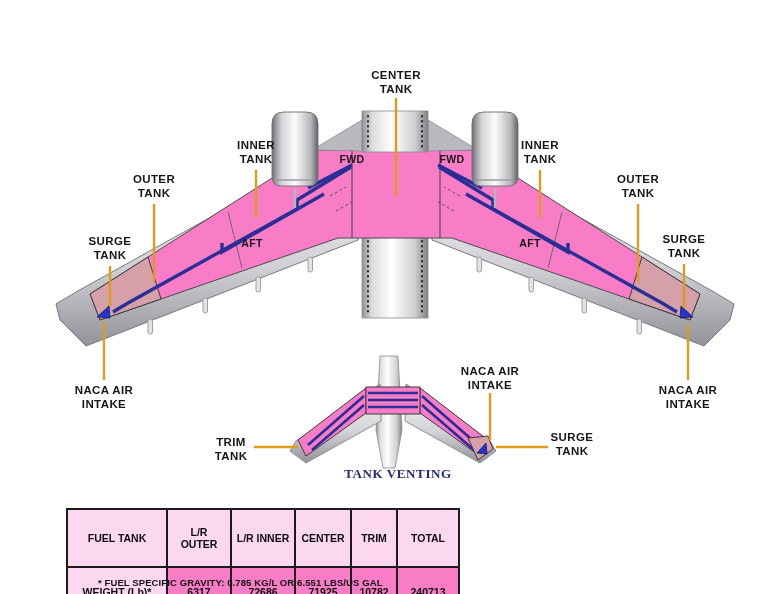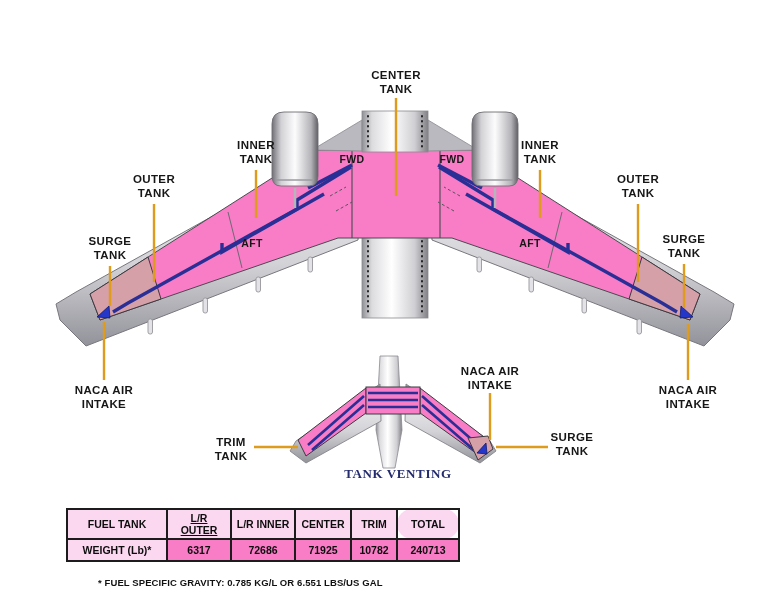--- a/index.html
+++ b/index.html
@@ -11,24 +11,24 @@
   .caption{font:bold 13px "Liberation Serif",serif;fill:#252C6E;letter-spacing:.6px;}
   .leader{stroke:#DF9B1C;stroke-width:2.4;fill:none;}
   .vent{stroke:#2A2F96;stroke-width:3.4;fill:none;stroke-linejoin:miter;}
   .vent-thin{stroke:#2A2F96;stroke-width:2.6;fill:none;}
   .dots{stroke:#1b1b1b;stroke-width:1.9;stroke-dasharray:.6 4.4;stroke-linecap:round;fill:none;}
   .tab{fill:#e3e3e7;stroke:#96969c;stroke-width:.9;}
   
   .tbl-wrap{position:absolute;left:66px;top:508px;}
   table.fuel{border-collapse:collapse;border:2px solid #1c1c1c;}
   table.fuel th,table.fuel td{border:2px solid #1c1c1c;text-align:center;vertical-align:middle;
-      font:bold 10.5px "Liberation Sans",sans-serif;color:#0d0d0d;padding:2px 3px;height:16px;}
+      font:bold 10.5px "Liberation Sans",sans-serif;color:#0d0d0d;padding:16px 3px;height:16px;}
   .c-hdr{background:#FBD7F0;}
   .c-val{background:#F97CC6;}
-  .w0{width:92px;} .w1{width:56px;text-decoration:underline;} .w2{width:56px;margin-left:28px;} .w3{width:48px;} .w4{width:38px;} .w5{width:54px;border-radius:15px;}
+  .w0{width:92px;} .w1{width:56px;} .w2{width:56px;margin-left:28px;} .w3{width:48px;} .w4{width:38px;} .w5{width:54px;}
   .footnote{position:absolute;left:66px;top:577px;font:bold 9.5px "Liberation Sans",sans-serif;
       color:#111;letter-spacing:.1px;margin-left:32px;}
 </style>
 </head>
 <body>
 
 <div class="stage">
 
 <svg width="768" height="594" viewBox="0 0 768 594">
   <defs>

